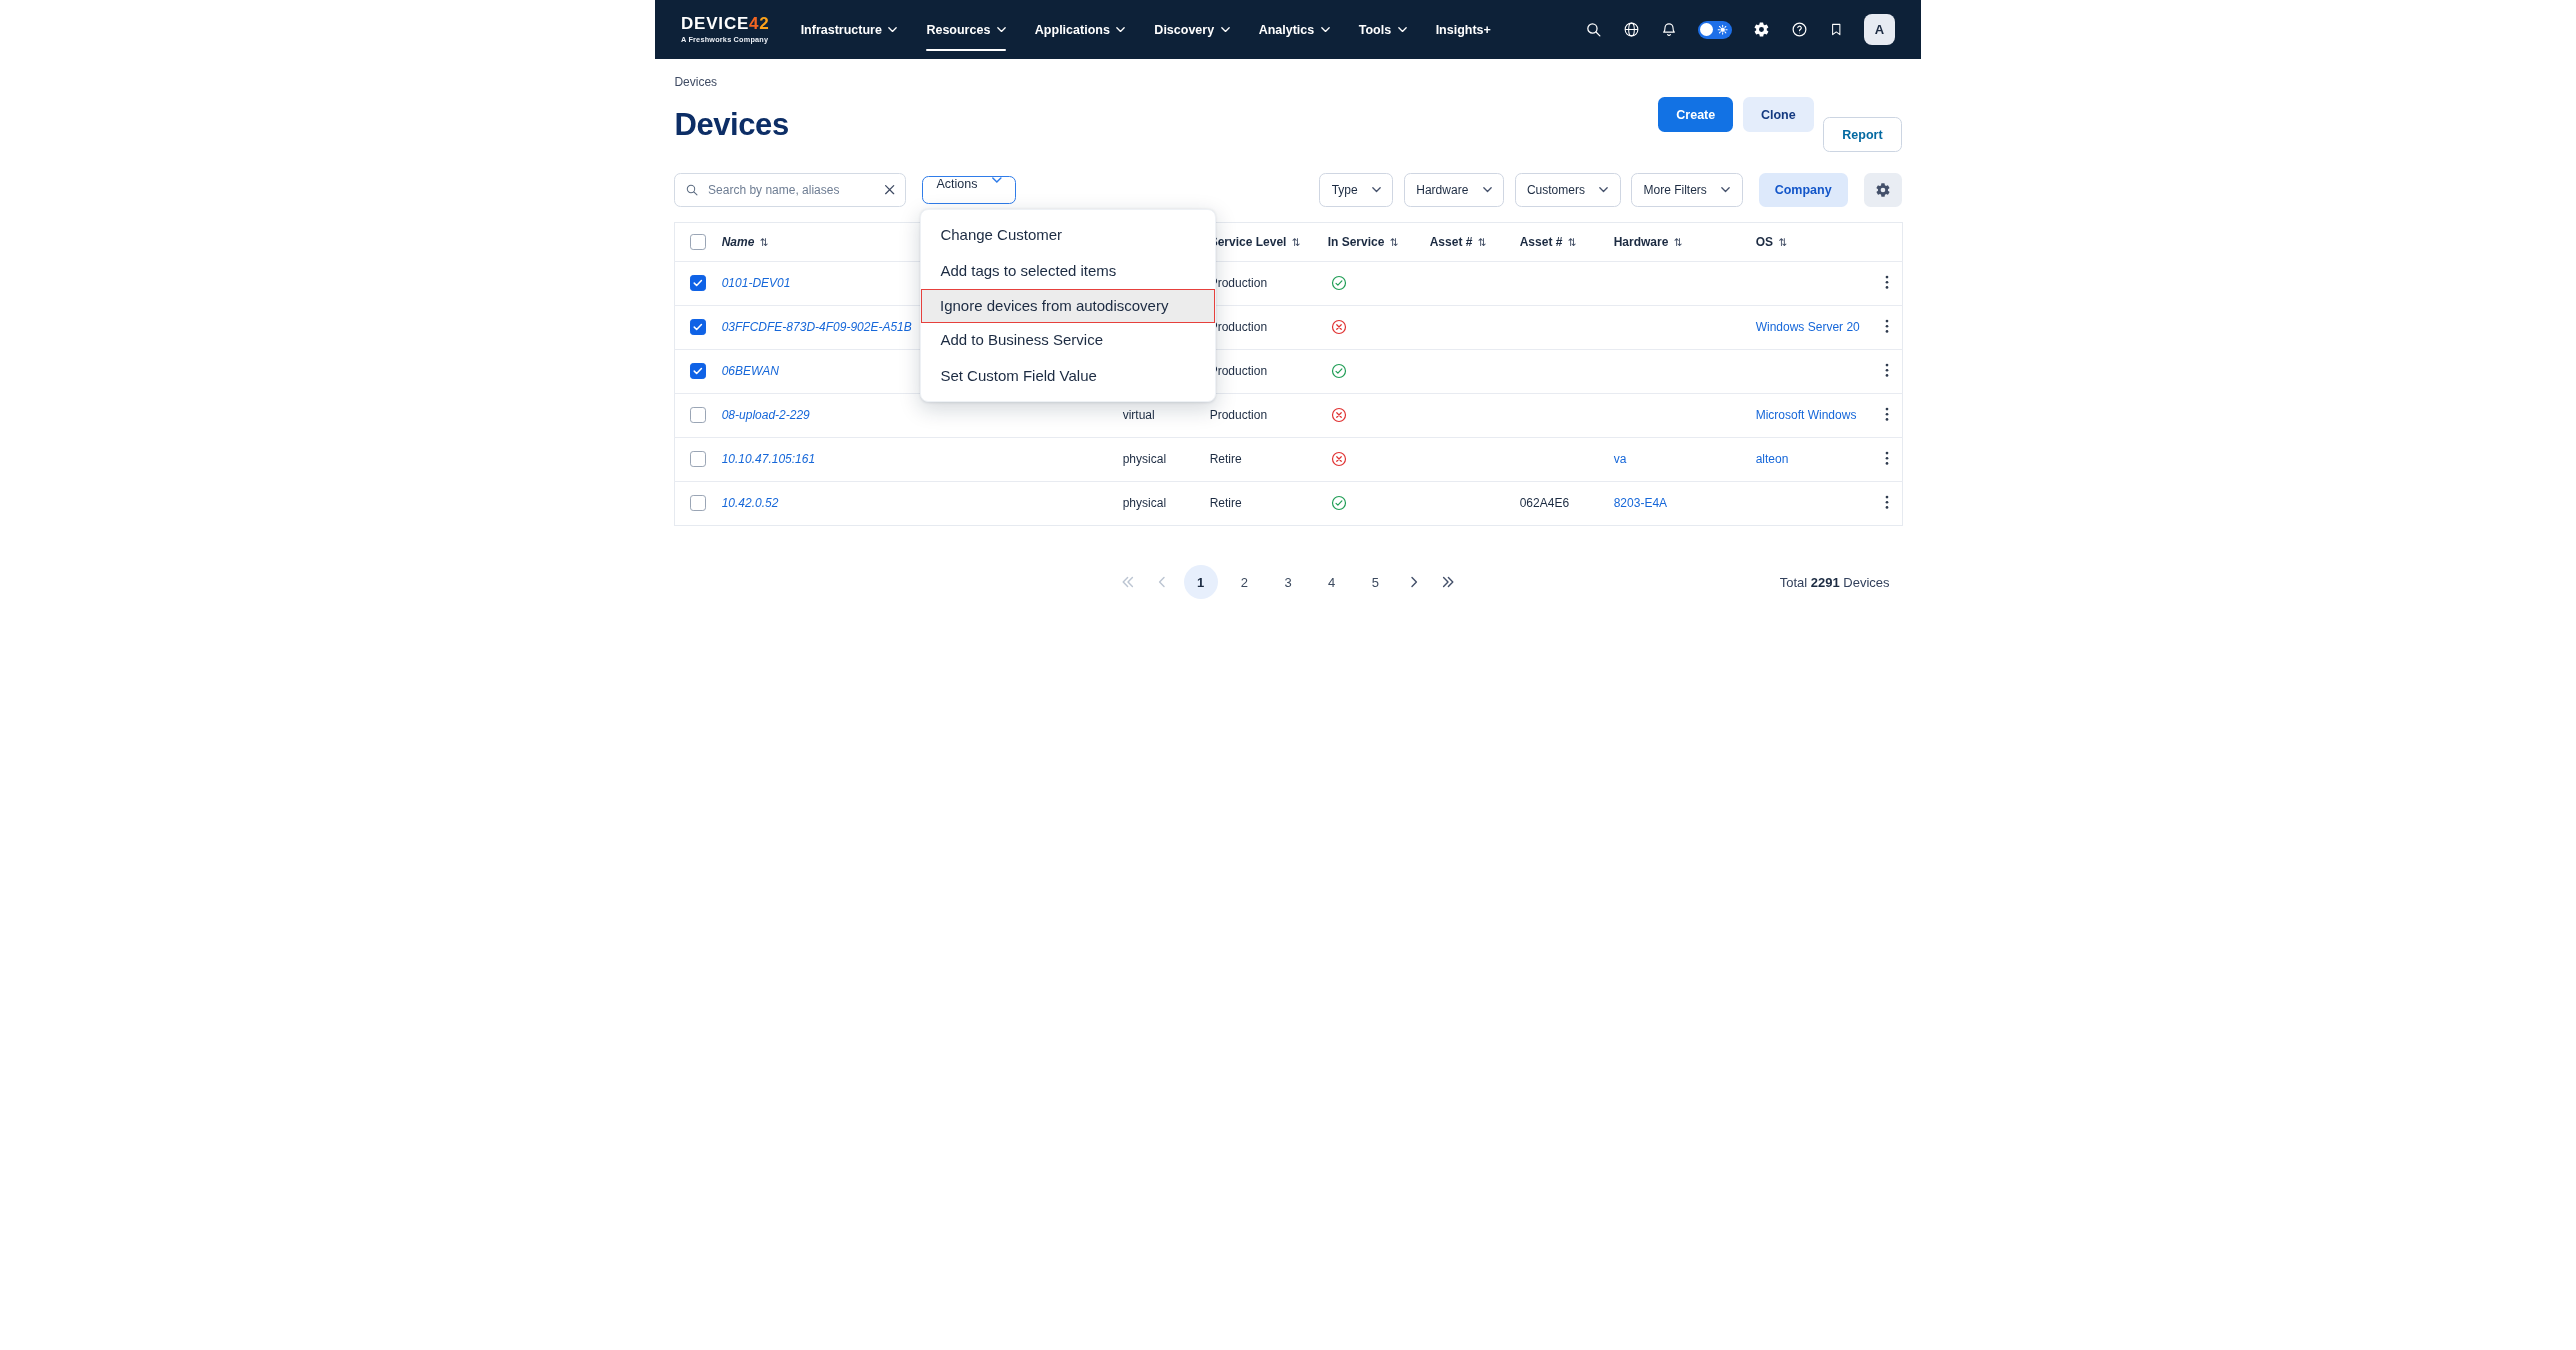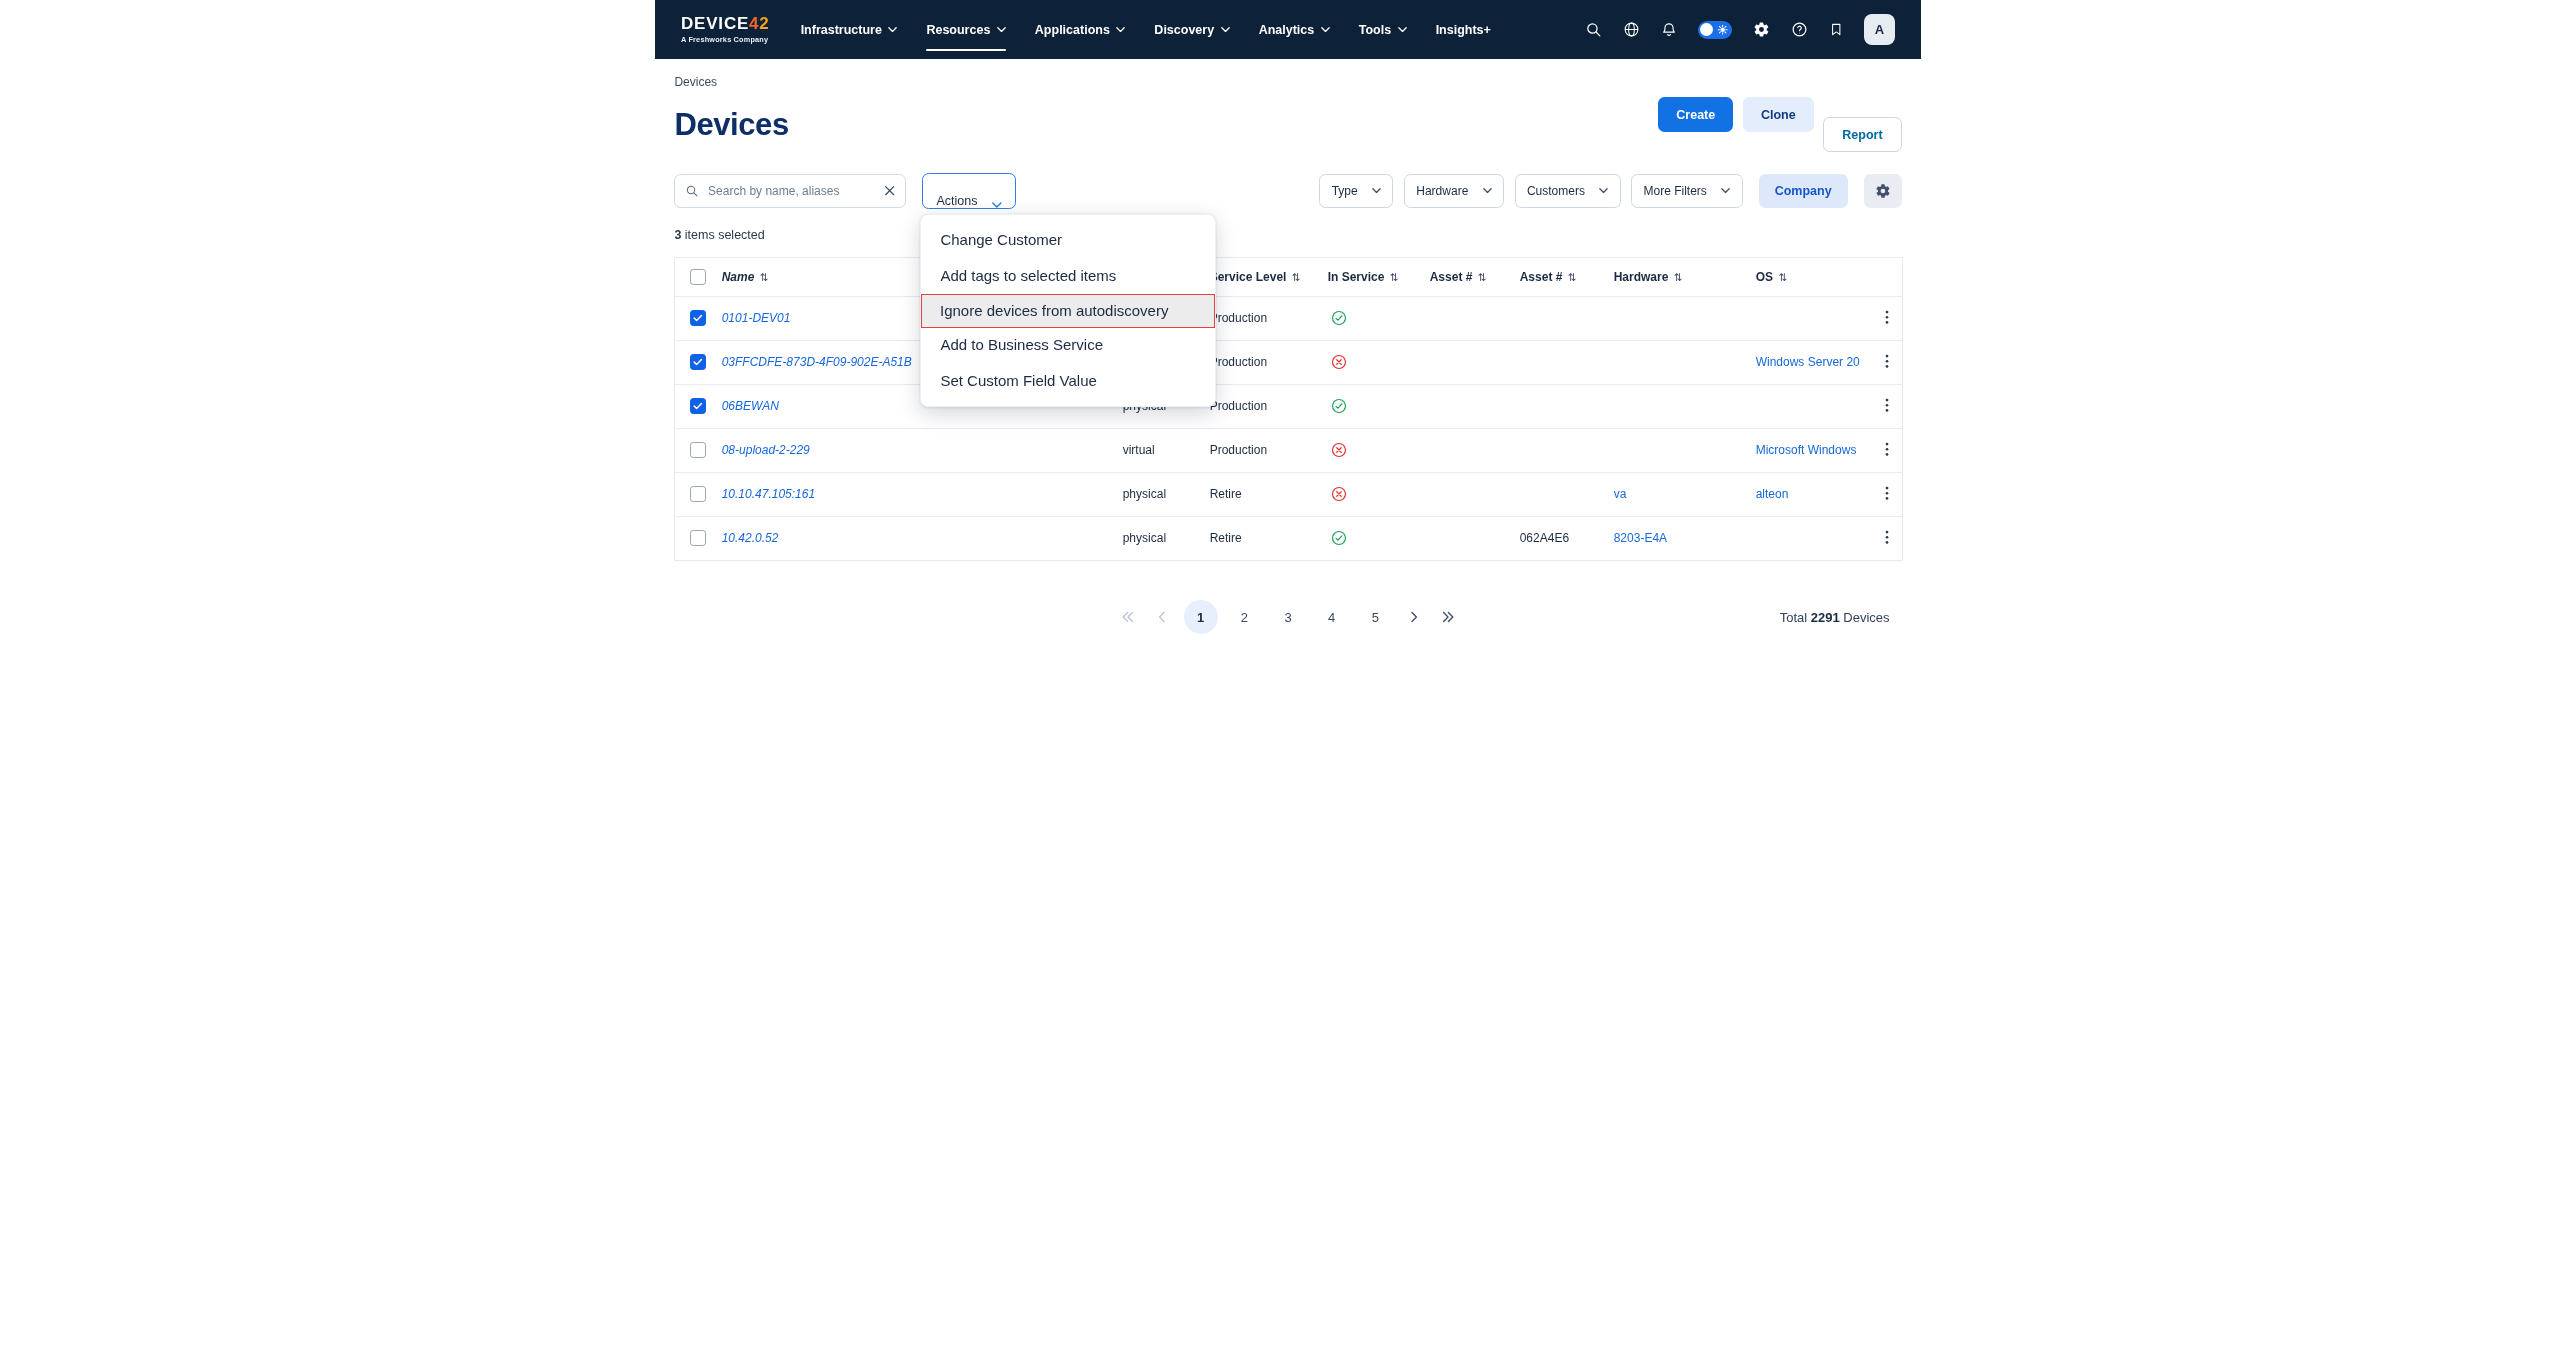--- a/index.html
+++ b/index.html
@@ -35,21 +35,21 @@
   .btn.soft { background:#e4edfb; color:#143a80; }
   .btn.outline { background:#fff; border:0.8px solid #ccd5e2; color:#0369a1;margin-top:20px; }
 
   
   .toolbar { margin-top:21px; display:flex; align-items:center; gap:16px; }
   .searchbox { width:232px; height:34px; border:0.8px solid #d3dae4; border-radius:6.5px; display:flex; align-items:center; padding:0 9.7px; gap:7.3px; background:#fff; }
   .searchbox input { border:none; outline:none; flex:1; font-size:12px; font-family:inherit; color:#1c2b42; background:transparent; min-width:0; }
   .searchbox input::placeholder { color:#6e7d93; }
   .clear-btn { background:none; border:none; padding:0; display:flex; cursor:pointer; }
   .actions-wrap { position:relative; }
-  .actions-btn { height:36px; background:#fff; border:1.6px solid #2f7ce9; border-radius:6.5px; padding:0 13px; display:flex; align-items:flex-end; gap:14.5px; font-size:12.5px; font-family:inherit; color:#1c2b42; cursor:pointer; }
+  .actions-btn { height:28px; background:#fff; border:1.6px solid #2f7ce9; border-radius:6.5px; padding:0 13px; display:flex; align-items:flex-start; gap:14.5px; font-size:12.5px; font-family:inherit; color:#1c2b42; cursor:pointer; }
   .filters { margin-left:auto; display:flex; gap:10.5px; }
   .filter-btn { height:34px; background:#fff; border:0.8px solid #cfd6e2; border-radius:6.5px; padding:0 11.3px; display:flex; align-items:center; gap:14.5px; font-size:12px; font-family:inherit; color:#1c2b42; cursor:pointer; white-space:nowrap; }
   .btn.advanced { background:#dde9fb; color:#1356c9; height:34px; padding:0 16px; }
   .gear-btn { width:38px; height:34px; border:none; border-radius:6.5px; background:#e9edf3; display:flex; align-items:center; justify-content:center; cursor:pointer; }
 
   .selection { margin-top:19.4px; font-size:12.5px; color:#2a3950; }
   .selection b { font-weight:700; }
 
   
   .menu { position:absolute; top:calc(100% + 4.8px); left:-2.4px; width:296px; background:#fff; border:0.8px solid #eef1f5; border-radius:8px; box-shadow:0 6.5px 21px rgba(13,33,56,.18), 0 0.8px 2.4px rgba(13,33,56,.10); padding:8px 0; z-index:60; }
@@ -262,21 +262,20 @@
         </div>
 
       <button class="btn advanced">Company</button>
       <button class="gear-btn">
         <svg width="16" height="16" viewBox="0 0 24 24">
             <path fill="#44506a" d="M19.4 13c.04-.33.06-.66.06-1s-.02-.67-.06-1l2.1-1.65a.5.5 0 0 0 .12-.64l-2-3.46a.5.5 0 0 0-.6-.22l-2.49 1a7.3 7.3 0 0 0-1.73-1l-.38-2.65A.5.5 0 0 0 13.93 2h-4a.5.5 0 0 0-.5.42l-.37 2.65c-.63.26-1.2.6-1.74 1l-2.48-1a.5.5 0 0 0-.6.22l-2 3.46a.5.5 0 0 0 .12.64L4.54 11c-.04.33-.07.66-.07 1s.03.67.07 1l-2.1 1.65a.5.5 0 0 0-.13.64l2 3.46c.14.24.42.33.61.22l2.48-1c.54.4 1.12.74 1.75 1l.37 2.65a.5.5 0 0 0 .5.42h4a.5.5 0 0 0 .49-.42l.38-2.65a7 7 0 0 0 1.73-1l2.49 1c.23.09.47 0 .6-.22l2-3.46a.5.5 0 0 0-.12-.64L19.4 13zM11.93 15.5a3.5 3.5 0 1 1 0-7 3.5 3.5 0 0 1 0 7z"></path>
           </svg>
       </button>
     </div>
 
-    <div class="selection"><b>3</b><span> items selected</span></div>
 
     <table class="device-table">
       <thead>
           <tr id="thead-row">
             <th class="col-check"><span class="cb"></span></th>
             <th class="col-name"><span class="th-label">
                 <span>Name</span>
                 <span class="sort">⇅</span>
               </span></th>
             <th class="col-type"><span class="th-label">

